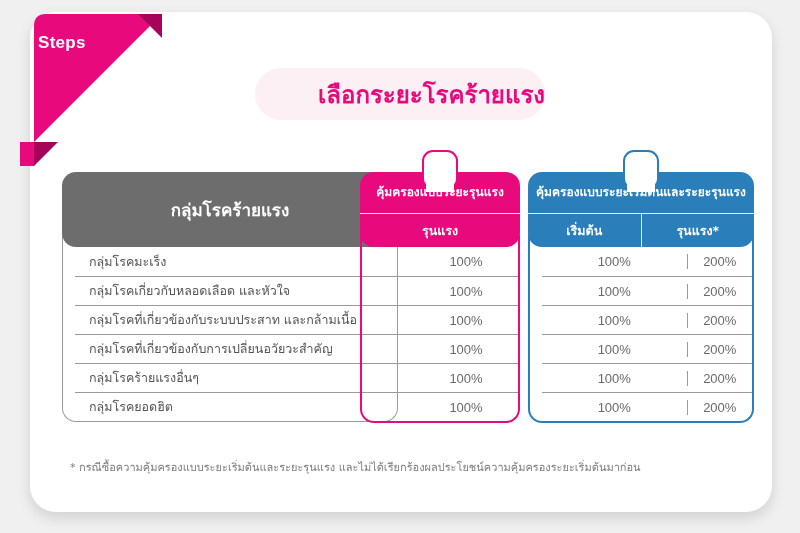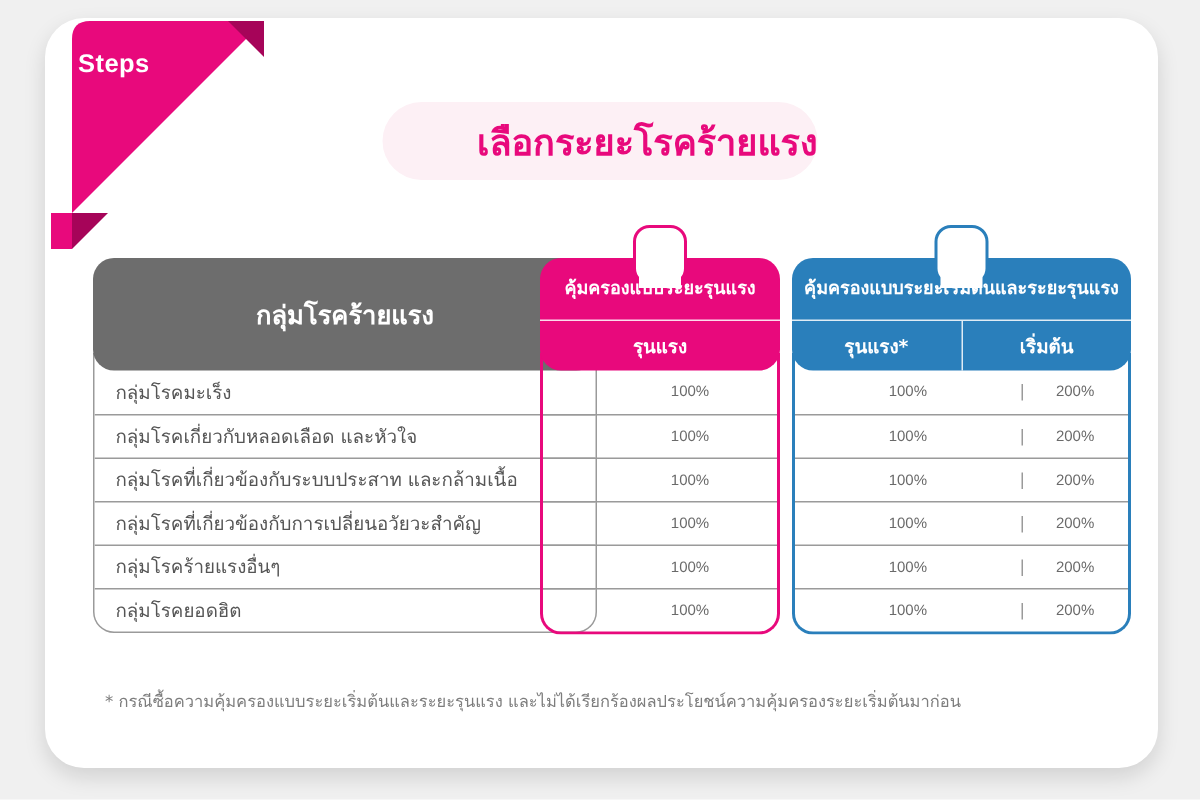--- a/index.html
+++ b/index.html
@@ -21,21 +21,21 @@
     width: 742px;
     height: 500px;
     background: #ffffff;
     border-radius: 26px;
     box-shadow: 0 6px 14px rgba(0,0,0,0.13);
   }
 
   
   #ribbon {
     position: absolute;
-    left: 24px;
+    left: 10px;
     top: 12px;
     width: 175px;
     height: 160px;
     z-index: 20;
   }
   #ribbon svg { display: block; }
   #ribbon-text {
     position: absolute;
     left: 28px;
     top: 22px;
@@ -168,20 +168,21 @@
     height: 10px;
     background: #ffffff;
   }
 
   
   .body-box {
     margin-top: -12px;
     padding-top: 12px;
     border-radius: 0 0 14px 14px;
     overflow: hidden;
+    padding-left: 12px;
   }
   .body-gray { border: 1px solid #9a9a9a; border-top: none; }
   .body-pink { border: 2px solid #e8097c; border-top: none; }
   .body-blue { border: 2px solid #2a7fbb; border-top: none; }
 
   .row {
     height: 29px;
     display: flex;
     align-items: center;
     border-top: 1px solid #9a9a9a;
@@ -192,21 +193,21 @@
     padding-left: 14px;
     color: #555555;
     font-size: 12.5px;
     font-family: "DejaVu Sans", "Liberation Sans", sans-serif;
     white-space: nowrap;
   }
   .cell {
     flex: 1;
     text-align: center;
     color: #6a6a6a;
-    font-size: 10px;
+    font-size: 13px;
     margin-left: 40px;
   }
   .cell + .cell { border-left: 1px solid #9a9a9a; }
 
   
   #footnote {
     position: absolute;
     left: 70px;
     top: 458px;
     width: 680px;
@@ -305,25 +306,25 @@
   <div id="blue-col" class="col-block">
     <div class="hdr hdr-blue">
       <div class="notch notch-blue">
         <div class="notch-cover"></div>
       </div>
       <div class="hdr-top-line">
         <span>คุ้มครองแบบระยะเริ่มต้นและระยะรุนแรง</span>
       </div>
       <div class="hdr-sub-row" id="blue-subrow">
           <div class="hdr-sub">
+            <span>เริ่มต้น</span>
+          </div>
+          <div class="hdr-sub">
             <span>รุนแรง*</span>
           </div>
-          <div class="hdr-sub">
-            <span>เริ่มต้น</span>
-          </div>
         </div>
     </div>
     <div class="body-box body-blue" id="blue-rows">
         <div class="row">
           <div class="cell">100%</div>
           <div class="cell">200%</div>
         </div>
         <div class="row">
           <div class="cell">100%</div>
           <div class="cell">200%</div>

